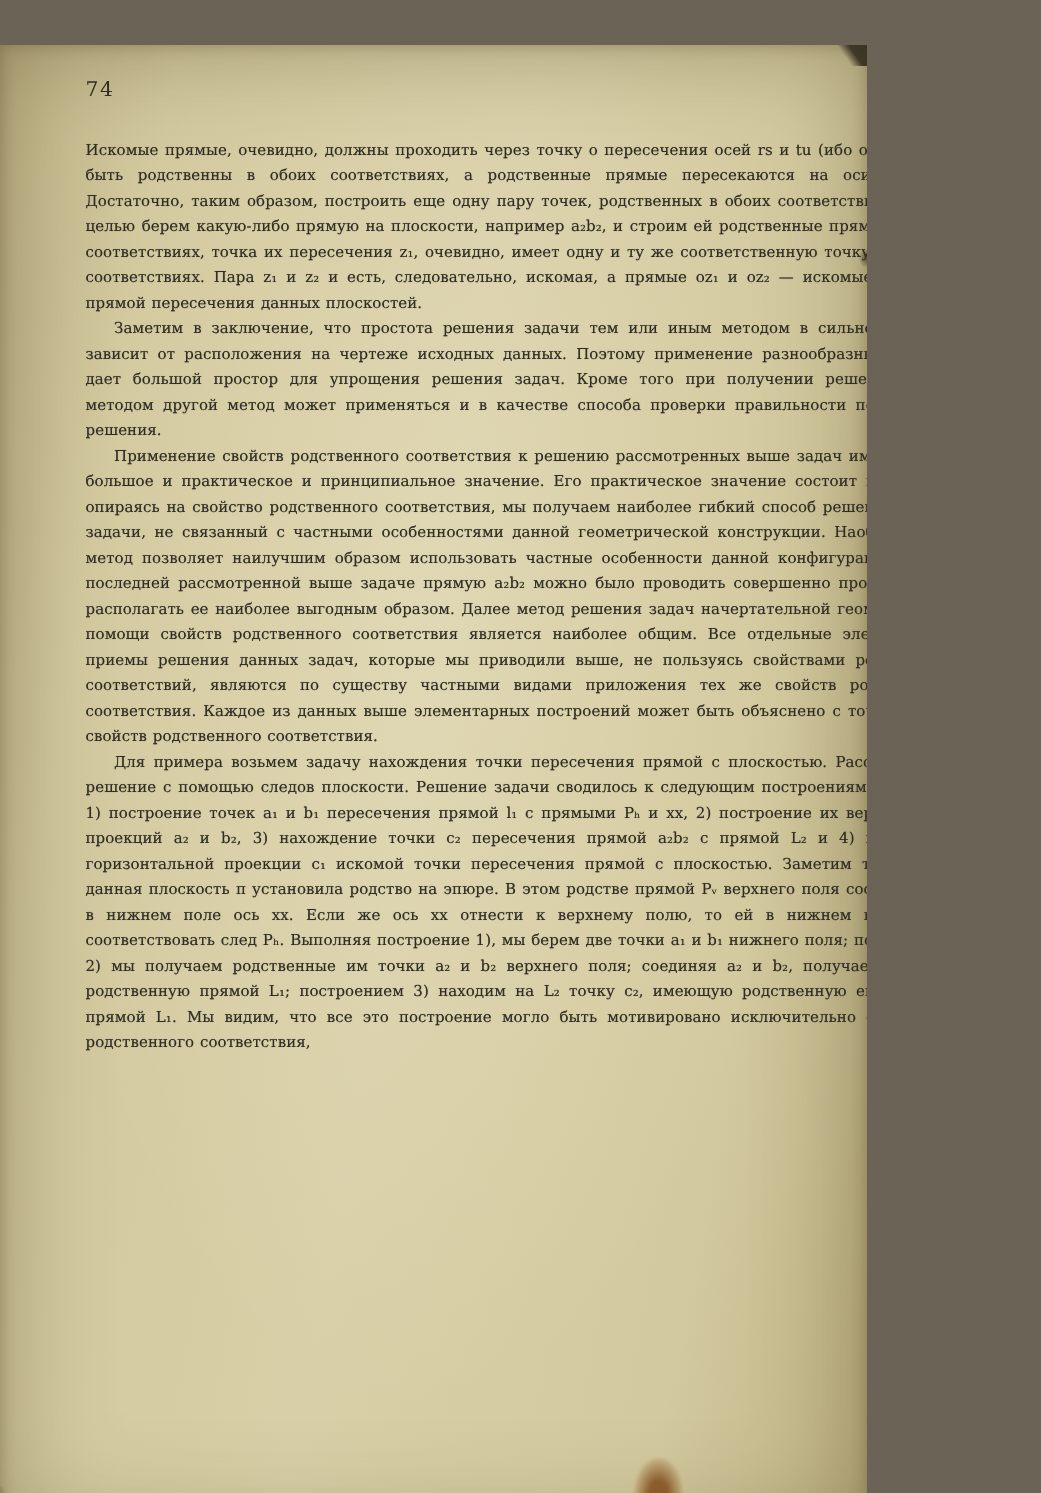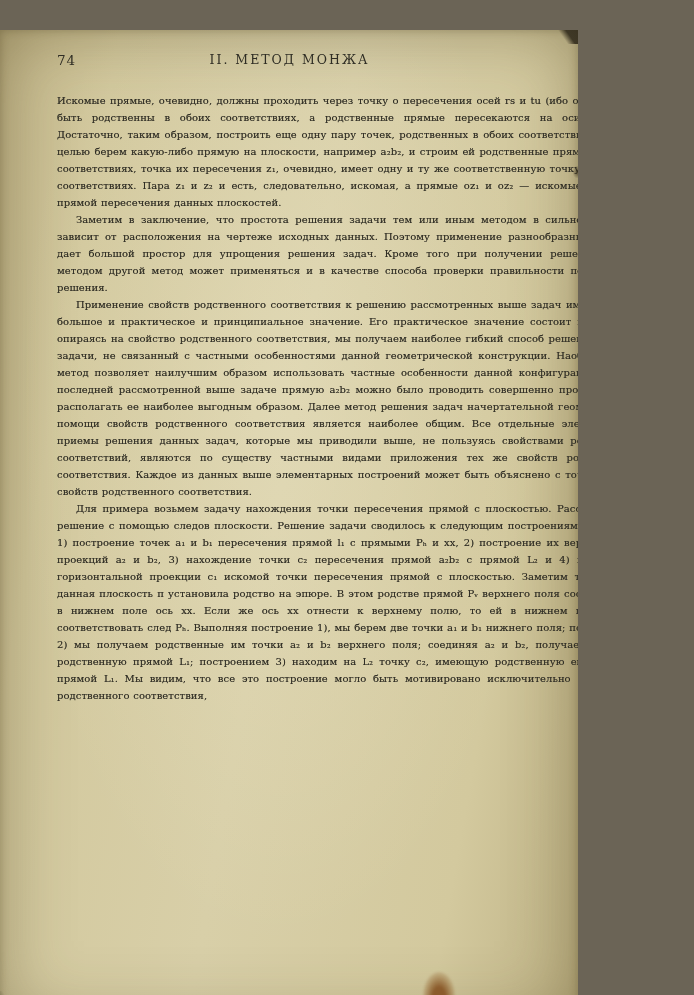--- a/index.html
+++ b/index.html
@@ -118,21 +118,20 @@
     pointer-events: none;
   }
 </style>
 </head>
 <body>
 
 <div class="page">
 
   <div class="page-header">
     <span class="page-number">74</span>
-    <span class="running-head">II. МЕТОД МОНЖА</span>
   </div>
 
   <div class="page-body">
     <p class="continuation">Искомые прямые, очевидно, должны проходить через точку o пересечения осей rs и tu (ибо они должны быть родственны в обоих соответствиях, а родственные прямые пересекаются на оси родства). Достаточно, таким образом, построить еще одну пару точек, родственных в обоих соответствиях. С этой целью берем какую-либо прямую на плоскости, например a₂b₂, и строим ей родственные прямые в обоих соответствиях, точка их пересечения z₁, очевидно, имеет одну и ту же соответственную точку z₂ в обоих соответствиях. Пара z₁ и z₂ и есть, следовательно, искомая, а прямые oz₁ и oz₂ — искомые проекции прямой пересечения данных плоскостей.</p>
     <p>Заметим в заключение, что простота решения задачи тем или иным методом в сильной степени зависит от расположения на чертеже исходных данных. Поэтому применение разнообразных методов дает большой простор для упрощения решения задач. Кроме того при получении решения одним методом другой метод может применяться и в качестве способа проверки правильности полученного решения.</p>
     <p>Применение свойств родственного соответствия к решению рассмотренных выше задач имеет весьма большое и практическое и принципиальное значение. Его практическое значение состоит в том, что, опираясь на свойство родственного соответствия, мы получаем наиболее гибкий способ решения данной задачи, не связанный с частными особенностями данной геометрической конструкции. Наоборот, этот метод позволяет наилучшим образом использовать частные особенности данной конфигурации. Так, в последней рассмотренной выше задаче прямую a₂b₂ можно было проводить совершенно произвольно и располагать ее наиболее выгодным образом. Далее метод решения задач начертательной геометрии при помощи свойств родственного соответствия является наиболее общим. Все отдельные элементарные приемы решения данных задач, которые мы приводили выше, не пользуясь свойствами родственных соответствий, являются по существу частными видами приложения тех же свойств родственного соответствия. Каждое из данных выше элементарных построений может быть объяснено с точки зрения свойств родственного соответствия.</p>
     <p>Для примера возьмем задачу нахождения точки пересечения прямой с плоскостью. Рассмотрим ее решение с помощью следов плоскости. Решение задачи сводилось к следующим построениям (черт. 76): 1) построение точек a₁ и b₁ пересечения прямой l₁ с прямыми Pₕ и xx, 2) построение их вертикальных проекций a₂ и b₂, 3) нахождение точки c₂ пересечения прямой a₂b₂ с прямой L₂ и 4) построение горизонтальной проекции c₁ искомой точки пересечения прямой с плоскостью. Заметим теперь, что данная плоскость π установила родство на эпюре. В этом родстве прямой Pᵥ верхнего поля соответствует в нижнем поле ось xx. Если же ось xx отнести к верхнему полю, то ей в нижнем поле будет соответствовать след Pₕ. Выполняя построение 1), мы берем две точки a₁ и b₁ нижнего поля; построением 2) мы получаем родственные им точки a₂ и b₂ верхнего поля; соединяя a₂ и b₂, получаем прямую, родственную прямой L₁; построением 3) находим на L₂ точку c₂, имеющую родственную ей точку на прямой L₁. Мы видим, что все это построение могло быть мотивировано исключительно свойствами родственного соответствия,</p>
   </div>
 
   <div class="corner-tr"></div>

